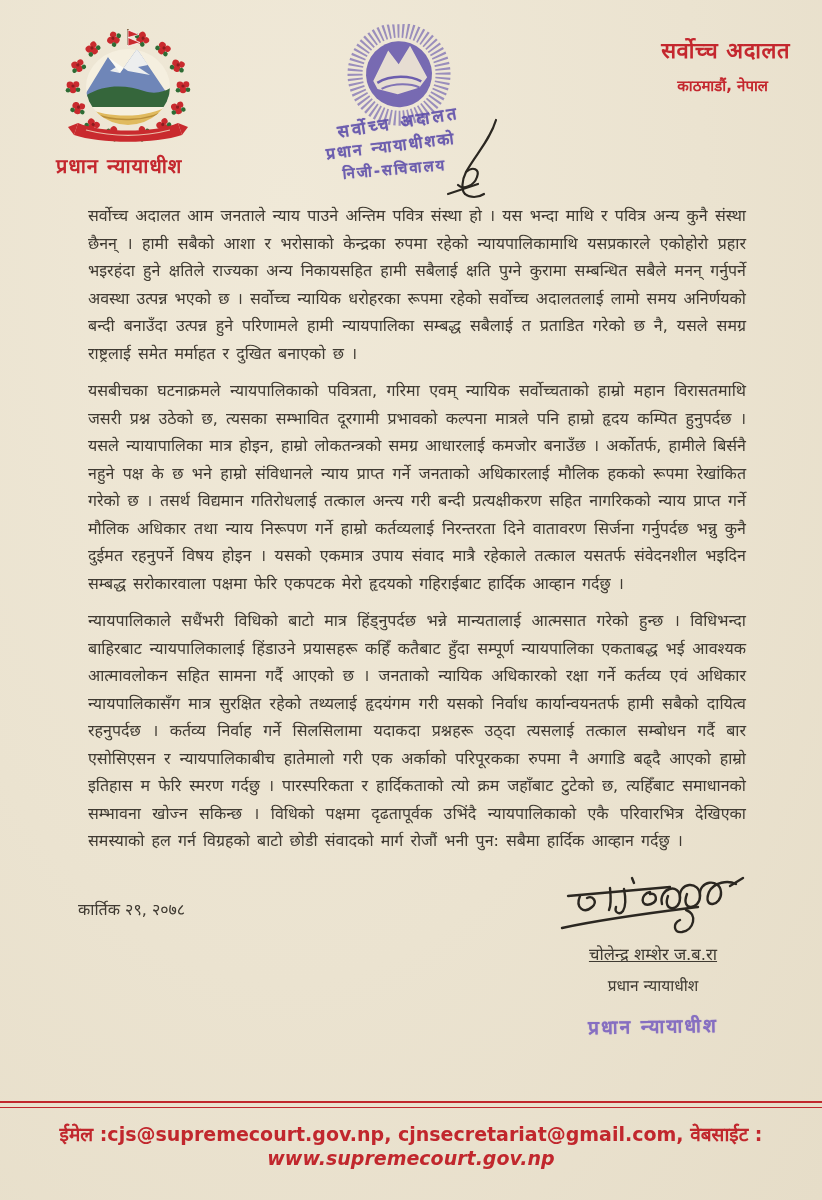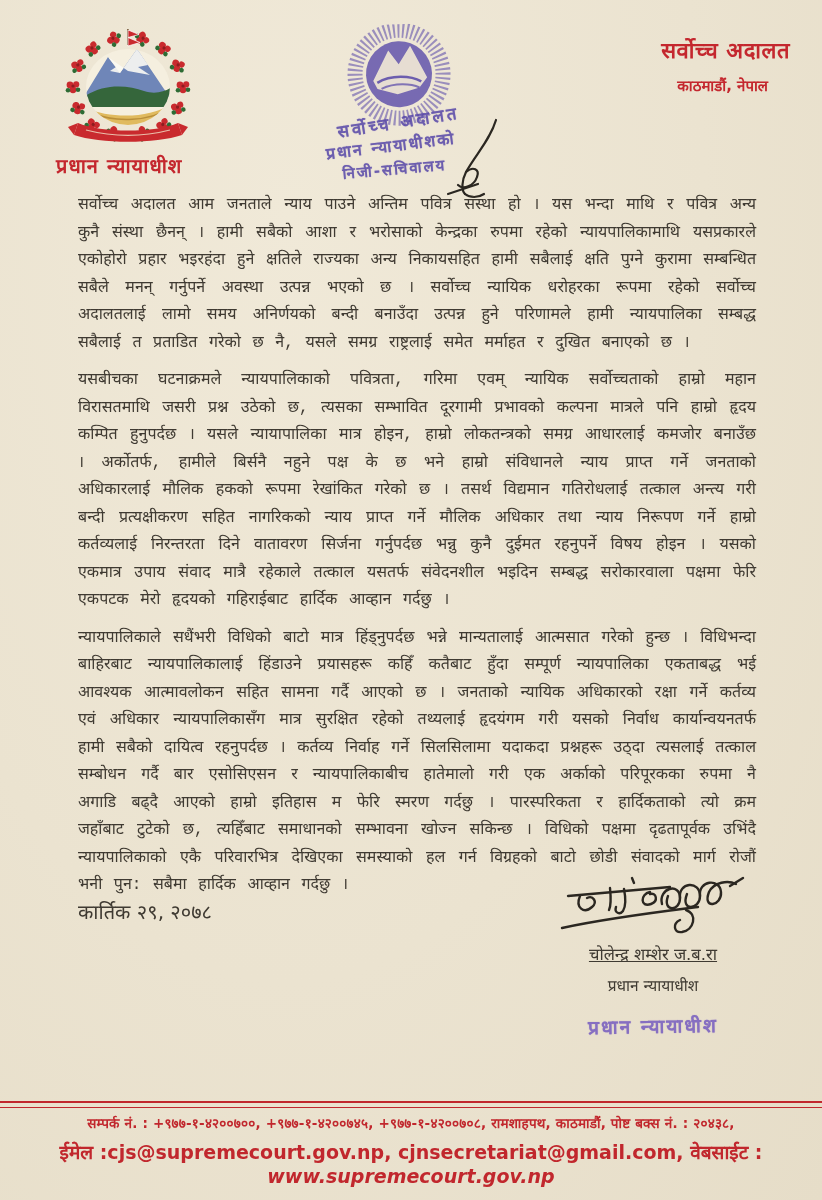--- a/index.html
+++ b/index.html
@@ -38,24 +38,24 @@
   .stamp-l1{top:86px;left:14px;font-size:17px;letter-spacing:3px;transform:rotate(-7deg);}
   .stamp-l2{top:110px;left:2px;font-size:16px;letter-spacing:2px;transform:rotate(-5deg);}
   .stamp-l3{top:134px;left:18px;font-size:15px;letter-spacing:2px;transform:rotate(-3deg);}
   .ink-mark{position:absolute;left:432px;top:114px;width:86px;height:96px;}
   
   .letter-body{
     position:absolute;left:78px;top:192px;width:678px;
     font-size:16px;line-height:27.5px;
     text-align:justify;word-spacing:2px;
   }
-  .letter-body p{margin:0;font-family:Liberation Mono, monospace;}
+  .letter-body p{margin:10px;}
   .letter-body p + p{margin-top:10px;}
   
-  .letter-date{position:absolute;left:78px;top:898px;font-size:20px;}
+  .letter-date{position:absolute;left:78px;top:898px;font-size:16px;}
   .signature-block{position:absolute;right:44px;top:872px;width:250px;text-align:center;}
   .signature-svg{display:block;margin:0 auto -4px auto;}
   .signatory-name{font-size:16.5px;margin-top:0;white-space:nowrap;text-decoration:underline;}
   .signatory-title{font-size:15.5px;margin-top:9px;}
   .signatory-stamp{
     font-size:19px;font-weight:bold;margin-top:17px;letter-spacing:2px;
     color:#7c63c0;opacity:.9;text-shadow:0 0 1px rgba(124,99,192,.7);
     transform:rotate(-1deg);
   }
   
@@ -179,21 +179,20 @@
         <path d="M128,38 C140,42 136,58 124,60 C116,61 114,52 122,48"></path>
       </g>
     </svg>
     <div class="signatory-name">चोलेन्द्र शम्शेर ज.ब.रा</div>
     <div class="signatory-title">प्रधान न्यायाधीश</div>
     <div class="signatory-stamp">प्रधान न्यायाधीश</div>
   </div>
 
   <div class="footer-divider"></div>
   <div class="footer-text">
-    <div class="footer-line1">सम्पर्क नं. : +९७७-१-४२००७००, +९७७-१-४२००७४५, +९७७-१-४२००७०८, रामशाहपथ, काठमाडौं, पोष्ट बक्स नं. : २०४३८,</div>
     <div class="footer-line2">
       <span>ईमेल</span>
       <span>:cjs@supremecourt.gov.np, cjnsecretariat@gmail.com,</span>
       <span>वेबसाईट :</span>
       <span class="web-url">www.supremecourt.gov.np</span>
     </div>
   </div>
 
 </div>
 

